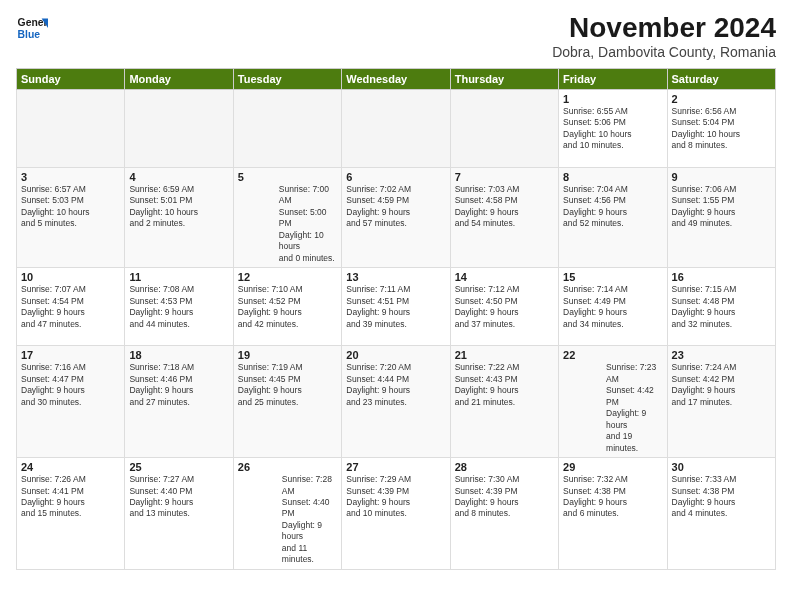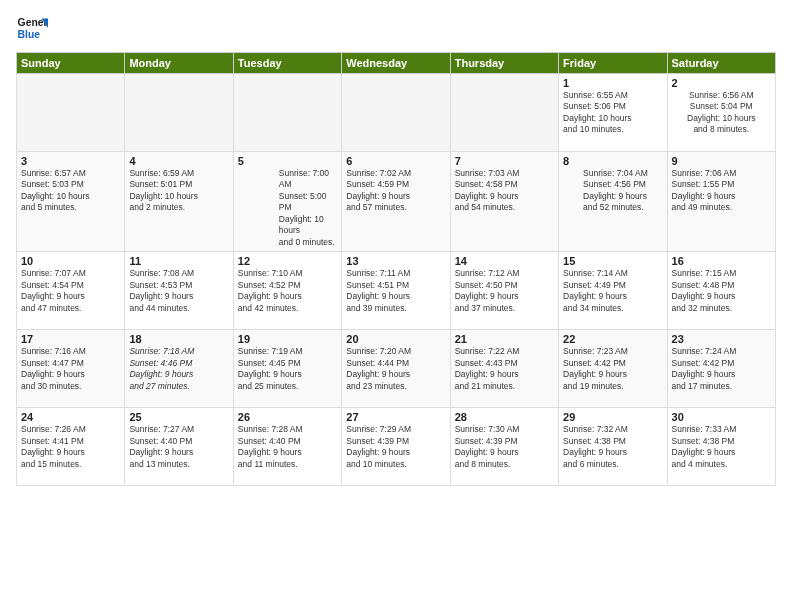--- a/index.html
+++ b/index.html
@@ -91,20 +91,24 @@
 
 <div class="page">
   <div class="header">
     <div class="logo">
       <svg class="logo-icon" viewBox="0 0 40 40" width="40" height="40">
         <text x="2" y="18" font-size="13" font-weight="bold" fill="#1a1a1a">General</text>
         <text x="2" y="32" font-size="13" font-weight="bold" fill="#1565c0">Blue</text>
         <polygon points="32,8 40,8 40,20" fill="#1565c0"></polygon>
       </svg>
     </div>
+    <div class="title-block">
+      <div class="main-title">November 2024</div>
+      <div class="subtitle">Dobra, Dambovita County, Romania</div>
+    </div>
   </div>
 
   <table>
     <thead>
       <tr>
       <th>Sunday</th>
           <th>Monday</th>
           <th>Tuesday</th>
           <th>Wednesday</th>
           <th>Thursday</th>
@@ -121,21 +125,21 @@
           <td class="empty"></td>
           <td>
             <span class="day-num">1</span>
             <div class="day-detail" style="white-space: pre-line;">Sunrise: 6:55 AM
 Sunset: 5:06 PM
 Daylight: 10 hours
 and 10 minutes.</div>
           </td>
           <td>
             <span class="day-num">2</span>
-            <div class="day-detail" style="white-space: pre-line; text-align: center;">Sunrise: 6:56 AM
+            <div class="day-detail" style="white-space: pre-line;">Sunrise: 6:56 AM
 Sunset: 5:04 PM
 Daylight: 10 hours
 and 8 minutes.</div>
           </td>
         </tr>
         <tr>
           <td>
             <span class="day-num">3</span>
             <div class="day-detail" style="white-space: pre-line;">Sunrise: 6:57 AM
 Sunset: 5:03 PM
@@ -165,21 +169,21 @@
           </td>
           <td>
             <span class="day-num">7</span>
             <div class="day-detail" style="white-space: pre-line;">Sunrise: 7:03 AM
 Sunset: 4:58 PM
 Daylight: 9 hours
 and 54 minutes.</div>
           </td>
           <td>
             <span class="day-num">8</span>
-            <div class="day-detail" style="white-space: pre-line; margin-left: 20px;">Sunrise: 7:04 AM
+            <div class="day-detail" style="white-space: pre-line;">Sunrise: 7:04 AM
 Sunset: 4:56 PM
 Daylight: 9 hours
 and 52 minutes.</div>
           </td>
           <td>
             <span class="day-num">9</span>
             <div class="day-detail" style="white-space: pre-line;">Sunrise: 7:06 AM
 Sunset: 1:55 PM
 Daylight: 9 hours
 and 49 minutes.</div>
@@ -239,21 +243,21 @@
         <tr>
           <td>
             <span class="day-num">17</span>
             <div class="day-detail" style="white-space: pre-line;">Sunrise: 7:16 AM
 Sunset: 4:47 PM
 Daylight: 9 hours
 and 30 minutes.</div>
           </td>
           <td>
             <span class="day-num">18</span>
-            <div class="day-detail" style="white-space: pre-line; font-style: italic;">Sunrise: 7:18 AM
+            <div class="day-detail" style="white-space: pre-line;">Sunrise: 7:18 AM
 Sunset: 4:46 PM
 Daylight: 9 hours
 and 27 minutes.</div>
           </td>
           <td>
             <span class="day-num">19</span>
             <div class="day-detail" style="white-space: pre-line;">Sunrise: 7:19 AM
 Sunset: 4:45 PM
 Daylight: 9 hours
 and 25 minutes.</div>
@@ -267,21 +271,21 @@
           </td>
           <td>
             <span class="day-num">21</span>
             <div class="day-detail" style="white-space: pre-line;">Sunrise: 7:22 AM
 Sunset: 4:43 PM
 Daylight: 9 hours
 and 21 minutes.</div>
           </td>
           <td>
             <span class="day-num">22</span>
-            <div class="day-detail" style="white-space: pre-line;">Sunrise: 7:23 AM
+            <div class="day-detail" style="white-space: pre-line; margin-left: 43px;">Sunrise: 7:23 AM
 Sunset: 4:42 PM
 Daylight: 9 hours
 and 19 minutes.</div>
           </td>
           <td>
             <span class="day-num">23</span>
             <div class="day-detail" style="white-space: pre-line;">Sunrise: 7:24 AM
 Sunset: 4:42 PM
 Daylight: 9 hours
 and 17 minutes.</div>
@@ -297,21 +301,21 @@
           </td>
           <td>
             <span class="day-num">25</span>
             <div class="day-detail" style="white-space: pre-line;">Sunrise: 7:27 AM
 Sunset: 4:40 PM
 Daylight: 9 hours
 and 13 minutes.</div>
           </td>
           <td>
             <span class="day-num">26</span>
-            <div class="day-detail" style="white-space: pre-line;">Sunrise: 7:28 AM
+            <div class="day-detail" style="white-space: pre-line; margin-left: 44px;">Sunrise: 7:28 AM
 Sunset: 4:40 PM
 Daylight: 9 hours
 and 11 minutes.</div>
           </td>
           <td>
             <span class="day-num">27</span>
             <div class="day-detail" style="white-space: pre-line;">Sunrise: 7:29 AM
 Sunset: 4:39 PM
 Daylight: 9 hours
 and 10 minutes.</div>

